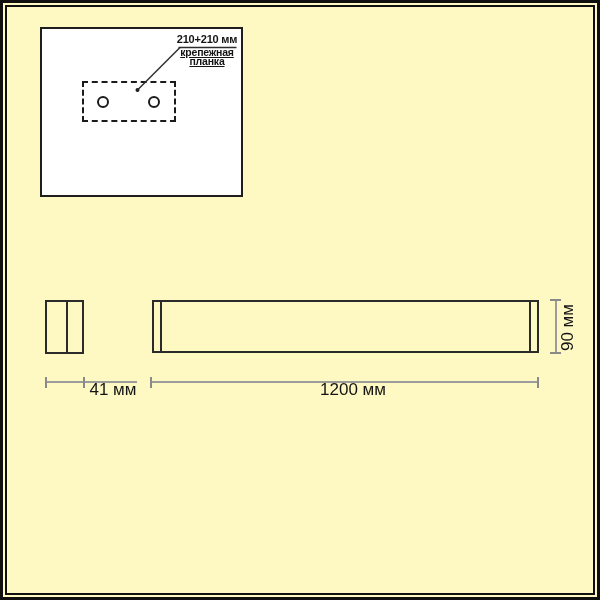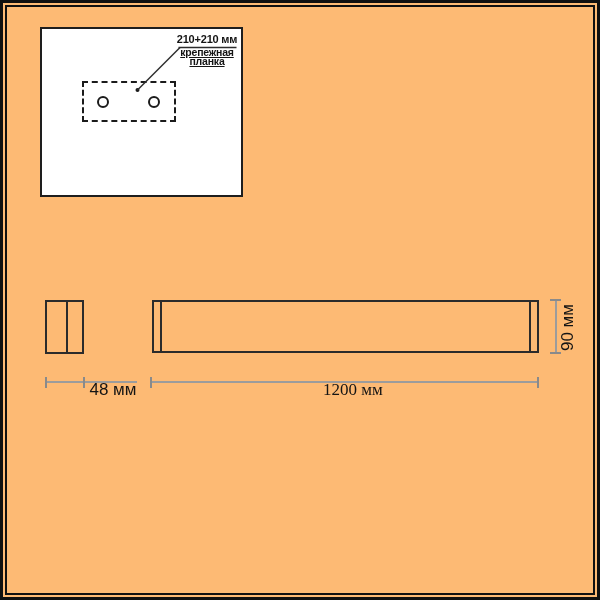--- a/index.html
+++ b/index.html
@@ -4,21 +4,21 @@
 <style>
   html, body { margin: 0; padding: 0; }
   body {
     width: 600px; height: 600px;
     background: #ffffff;
     font-family: "Liberation Sans", sans-serif;
   }
   .canvas {
     position: relative;
     width: 600px; height: 600px;
-    background: #fdba74;
+    background: #fef9c3;
     overflow: hidden;
   }
   .abs { position: absolute; box-sizing: border-box; }
 
   
   .frame-outer { inset: 0; border: 3px solid #101010; }
   .frame-inner { inset: 5px; border: 2px solid #101010; }
 
   
   .top-box    { left: 40px;  top: 27px;  width: 203px; height: 170px; border: 2px solid #1e1e1e; background: #ffffff; }
@@ -49,21 +49,21 @@
   .dim35-tick-b { left: 83px;  top: 377px; width: 2px;   height: 11px; }
   .dim1200-line   { left: 151px; top: 381px; width: 388px; height: 2px; }
   .dim1200-tick-a { left: 150px; top: 377px; width: 2px;   height: 11px; }
   .dim1200-tick-b { left: 537px; top: 377px; width: 2px;   height: 11px; }
   .dim90-line   { left: 555px; top: 300px; width: 2px;  height: 54px; }
   .dim90-tick-a { left: 550px; top: 299px; width: 11px; height: 2px; }
   .dim90-tick-b { left: 550px; top: 352px; width: 11px; height: 2px; }
 
   .dim-text { color: #141414; font-size: 17px; text-align: center; }
   .label-35   { left: 86px;  top: 380px; width: 54px; }
-  .label-1200 { left: 303px; top: 380px; width: 100px; font-family: Liberation Serif, serif; }
+  .label-1200 { left: 303px; top: 380px; width: 100px; }
   .label-90   { left: 543px; top: 319px; width: 48px; height: 17px; line-height: 17px; transform: rotate(-90deg); transform-origin: center; }
 </style>
 </head>
 <body>
 
 <div class="canvas">
 
   <div class="abs frame-outer"></div>
   <div class="abs frame-inner"></div>
 
@@ -87,21 +87,21 @@
   <div class="abs side-rect"></div>
   <div class="abs side-line"></div>
 
   <div class="abs front-rect"></div>
   <div class="abs front-line-l"></div>
   <div class="abs front-line-r"></div>
 
   <div class="abs dimline dim35-line"></div>
   <div class="abs tick dim35-tick-a"></div>
   <div class="abs tick dim35-tick-b"></div>
-  <div class="abs dim-text label-35">48 мм</div>
+  <div class="abs dim-text label-35">41 мм</div>
 
   <div class="abs dimline dim1200-line"></div>
   <div class="abs tick dim1200-tick-a"></div>
   <div class="abs tick dim1200-tick-b"></div>
   <div class="abs dim-text label-1200">1200 мм</div>
 
   <div class="abs dimline dim90-line"></div>
   <div class="abs tick dim90-tick-a"></div>
   <div class="abs tick dim90-tick-b"></div>
   <div class="abs dim-text label-90">90 мм</div>

